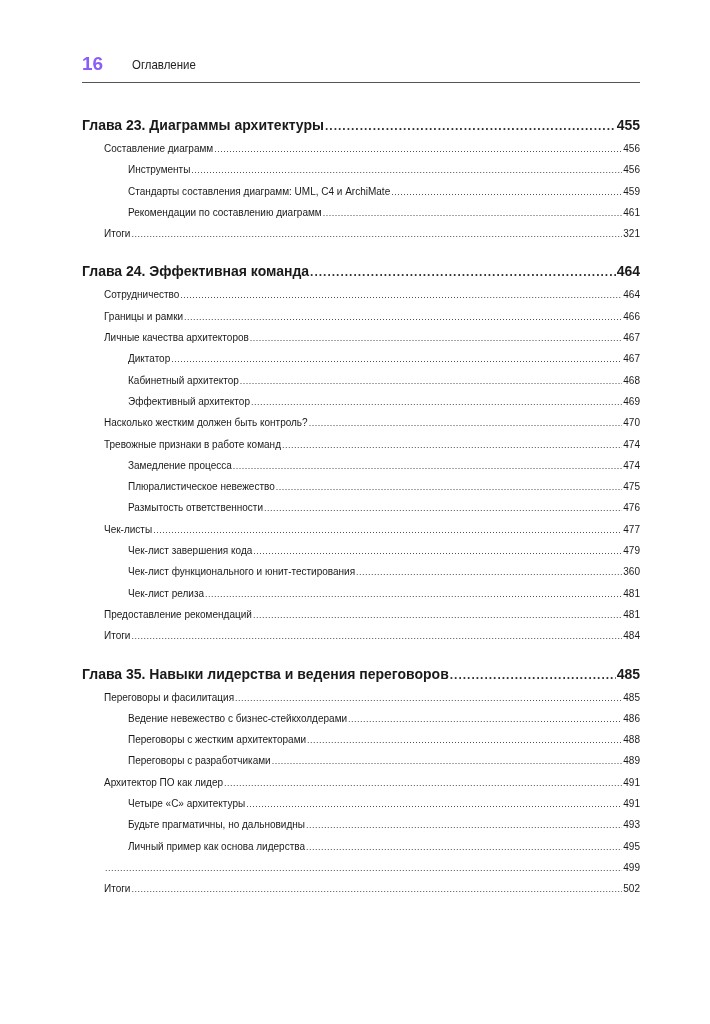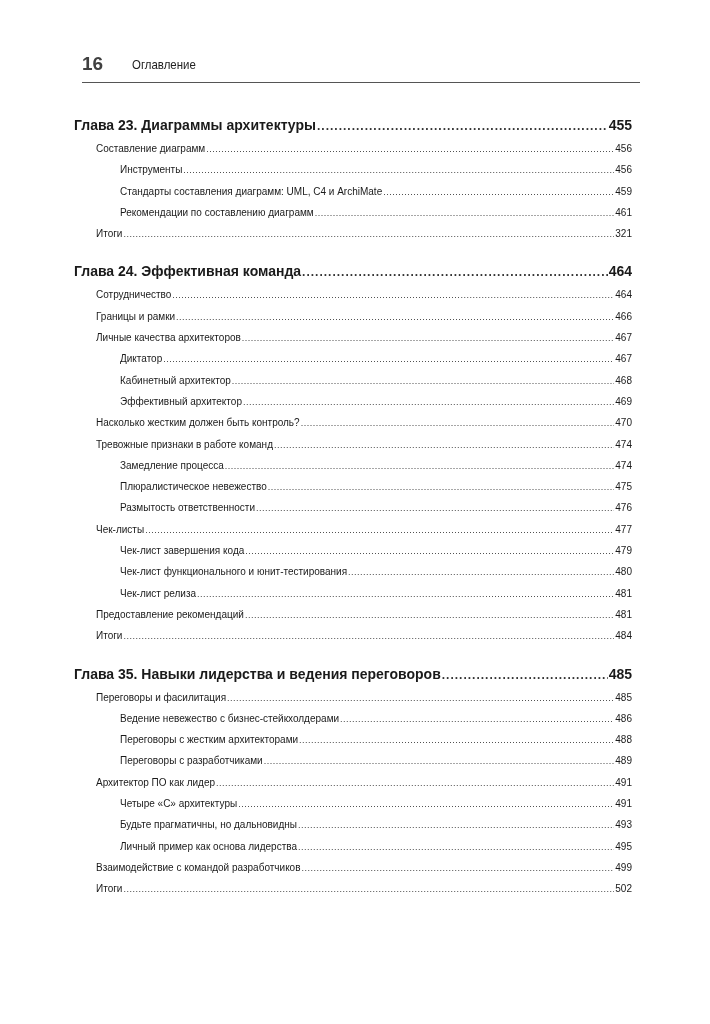--- a/index.html
+++ b/index.html
@@ -1,20 +1,20 @@
 <!DOCTYPE html>
 <html><head>
 <meta charset="utf-8">
 <style>
   html, body { margin:0; padding:0; background:#fff; }
   body { width:710px; height:1024px; position:relative; overflow:hidden; font-family:"Liberation Sans", sans-serif; color:#1a1a1a; }
   .header { position:absolute; left:82px; top:52px; width:558px; height:30px; border-bottom:1px solid #555; }
-  .page-num { position:absolute; left:0; top:0; font-weight:bold; font-size:19px; line-height:24px; color:#404040; }
+  .page-num { position:absolute; left:0; top:0; font-weight:bold; font-size:19px; line-height:24px; color:#8b5cf6; }
   .running-title { position:absolute; left:50px; top:4px; font-size:13px; line-height:18px; color:#222; transform:scaleX(0.88); transform-origin:left; }
-  .toc { position:absolute; left:74px; top:113px; width:558px; }
+  .toc { position:absolute; left:82px; top:113px; width:558px; }
   .chapter { margin-bottom:15px; }
   .row { display:flex; align-items:baseline; height:21.3px; font-size:10px; line-height:21px; }
   .row.ch { font-weight:bold; font-size:14px; height:25px; line-height:24px; }
   .row.l1 { padding-left:22px; }
   .row.l2 { padding-left:46px; }
   .row .t { white-space:nowrap; }
   .row .dots { flex:1; overflow:hidden; white-space:nowrap; margin:0 1px; color:#333; font-size:9px; letter-spacing:0.5px; }
   .row.ch .dots { font-size:12px; letter-spacing:1px; font-weight:bold; }
   .row .dots::after { content:"................................................................................................................................................................................................................................"; }
   .row .p { white-space:nowrap; }
@@ -127,21 +127,21 @@
         <span class="p">477</span>
       </div>
       <div class="row l2">
         <span class="t">Чек-лист завершения кода</span>
         <span class="dots"></span>
         <span class="p">479</span>
       </div>
       <div class="row l2">
         <span class="t">Чек-лист функционального и юнит-тестирования</span>
         <span class="dots"></span>
-        <span class="p">480</span>
+        <span class="p">360</span>
       </div>
       <div class="row l2">
         <span class="t">Чек-лист релиза</span>
         <span class="dots"></span>
         <span class="p">481</span>
       </div>
       <div class="row l1">
         <span class="t">Предоставление рекомендаций</span>
         <span class="dots"></span>
         <span class="p">481</span>
@@ -192,21 +192,20 @@
         <span class="t">Будьте прагматичны, но дальновидны</span>
         <span class="dots"></span>
         <span class="p">493</span>
       </div>
       <div class="row l2">
         <span class="t">Личный пример как основа лидерства</span>
         <span class="dots"></span>
         <span class="p">495</span>
       </div>
       <div class="row l1">
-        <span class="t">Взаимодействие с командой разработчиков</span>
         <span class="dots"></span>
         <span class="p">499</span>
       </div>
       <div class="row l1">
         <span class="t">Итоги</span>
         <span class="dots"></span>
         <span class="p">502</span>
       </div>
     </div>
   </div>

